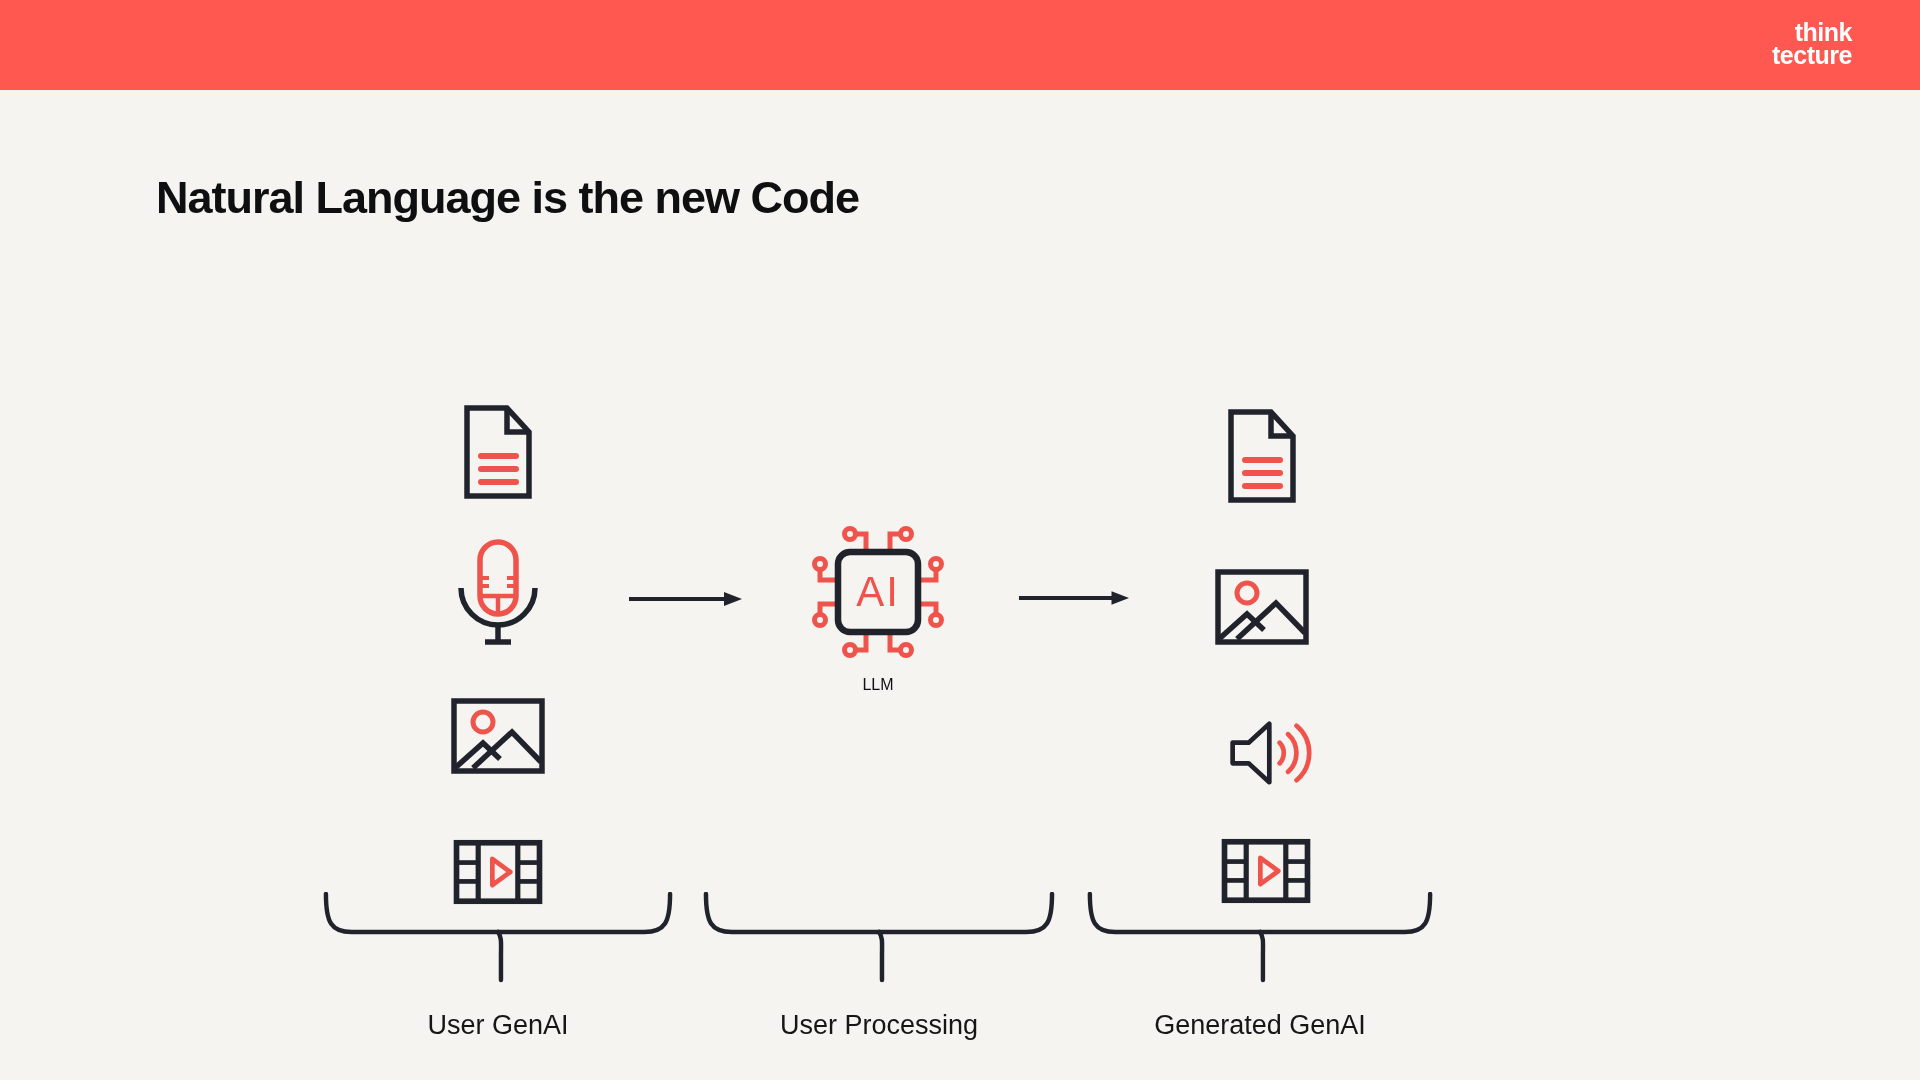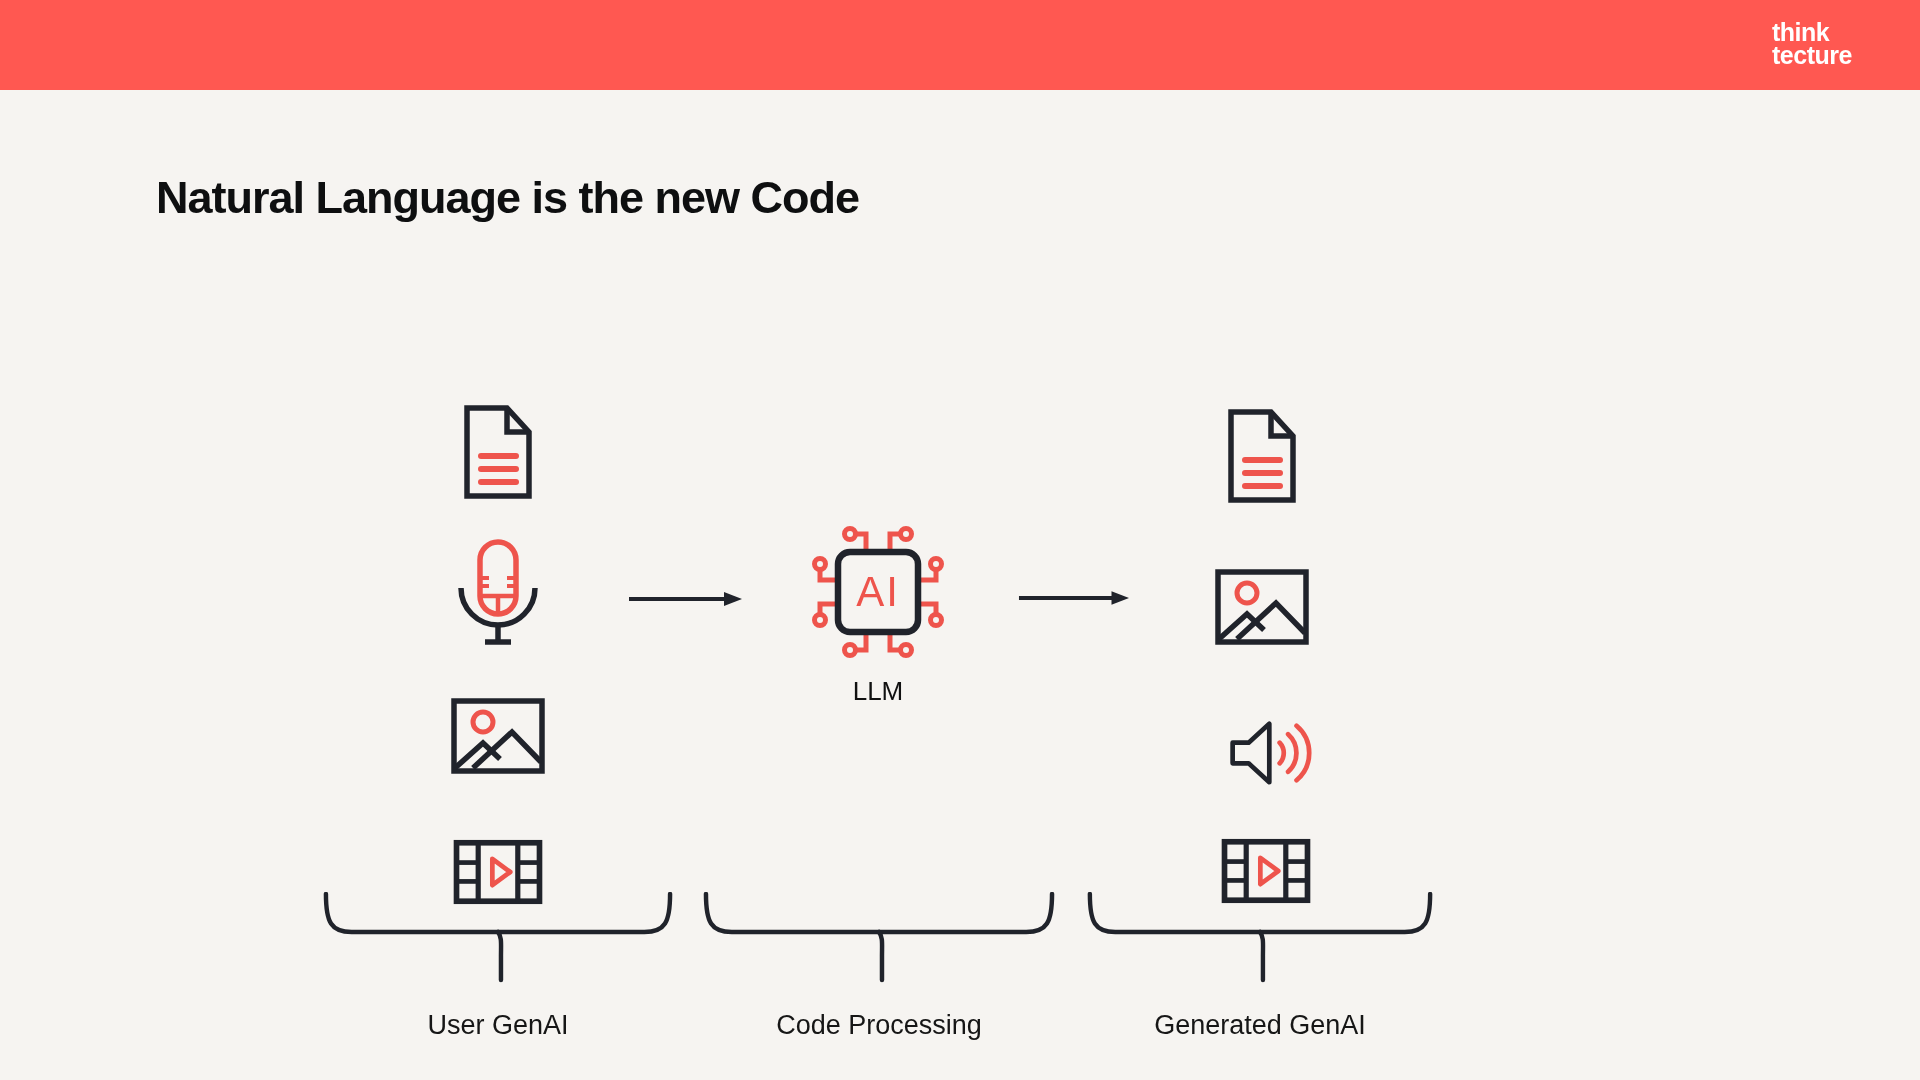--- a/index.html
+++ b/index.html
@@ -11,36 +11,37 @@
   }
   .header-bar {
     position: absolute; left: 0; top: 0; width: 1920px; height: 90px;
     background: var(--header_red, #FF5851);
   }
   .brand-logo {
     position: absolute; left: 1772px; top: 21px;
     color: var(--logo_white, #fff);
     font-weight: bold; font-size: 25px; line-height: 0.92;
     letter-spacing: -0.5px;
+    text-align: right;
   }
   .slide-title {
     position: absolute; left: 114px; top: 172px;
     font-size: 45px; font-weight: bold; letter-spacing: -1px;
     color: var(--title_color, #0E0F10);
     margin-left: 42px;
   }
   .icon { position: absolute; text-align: center; }
   .icon svg { display: block; width: 100%; height: 100%; }
   svg .ink  { stroke: var(--ink, #20232B); fill: none; }
   svg .red  { stroke: var(--accent_red, #EE544C); fill: none; }
   svg .inkf { fill: var(--ink, #20232B); stroke: none; }
   svg .redf { fill: var(--accent_red, #EE544C); stroke: none; }
   .llm-label {
     position: absolute; left: 798px; top: 676px; width: 160px;
-    text-align: center; font-size: 26px; color: #111;
+    text-align: center; font-size: 16px; color: #111;
   }
   .underbrace { position: absolute; top: 892px; height: 92px; }
   .underbrace svg { display: block; width: 100%; height: 100%; }
   .group-label {
     position: absolute; top: 1010px; text-align: center;
     font-size: 27px; color: #161616;
   }
 </style>
 </head>
 <body>
@@ -193,14 +194,14 @@
   </svg>
 </div>
 <div class="underbrace" style="left:1084px;width:352px">
   <svg viewBox="0 0 360 92" preserveAspectRatio="none">
     <path class="ink" stroke-width="4.5" stroke-linecap="round" d="M6,2 C6,30 11,40 32,40 L328,40 C349,40 354,30 354,2"></path>
     <path class="ink" stroke-width="4.5" stroke-linecap="round" d="M180,40 C184,45 183,52 183,64 L183,88"></path>
   </svg>
 </div>
 
 <div class="group-label" style="left:320px;width:356px">User GenAI</div>
-<div class="group-label" style="left:700px;width:358px">Code Processing</div>
+<div class="group-label" style="left:700px;width:358px">User Processing</div>
 <div class="group-label" style="left:1084px;width:352px">Generated GenAI</div>
 
 </body></html>

